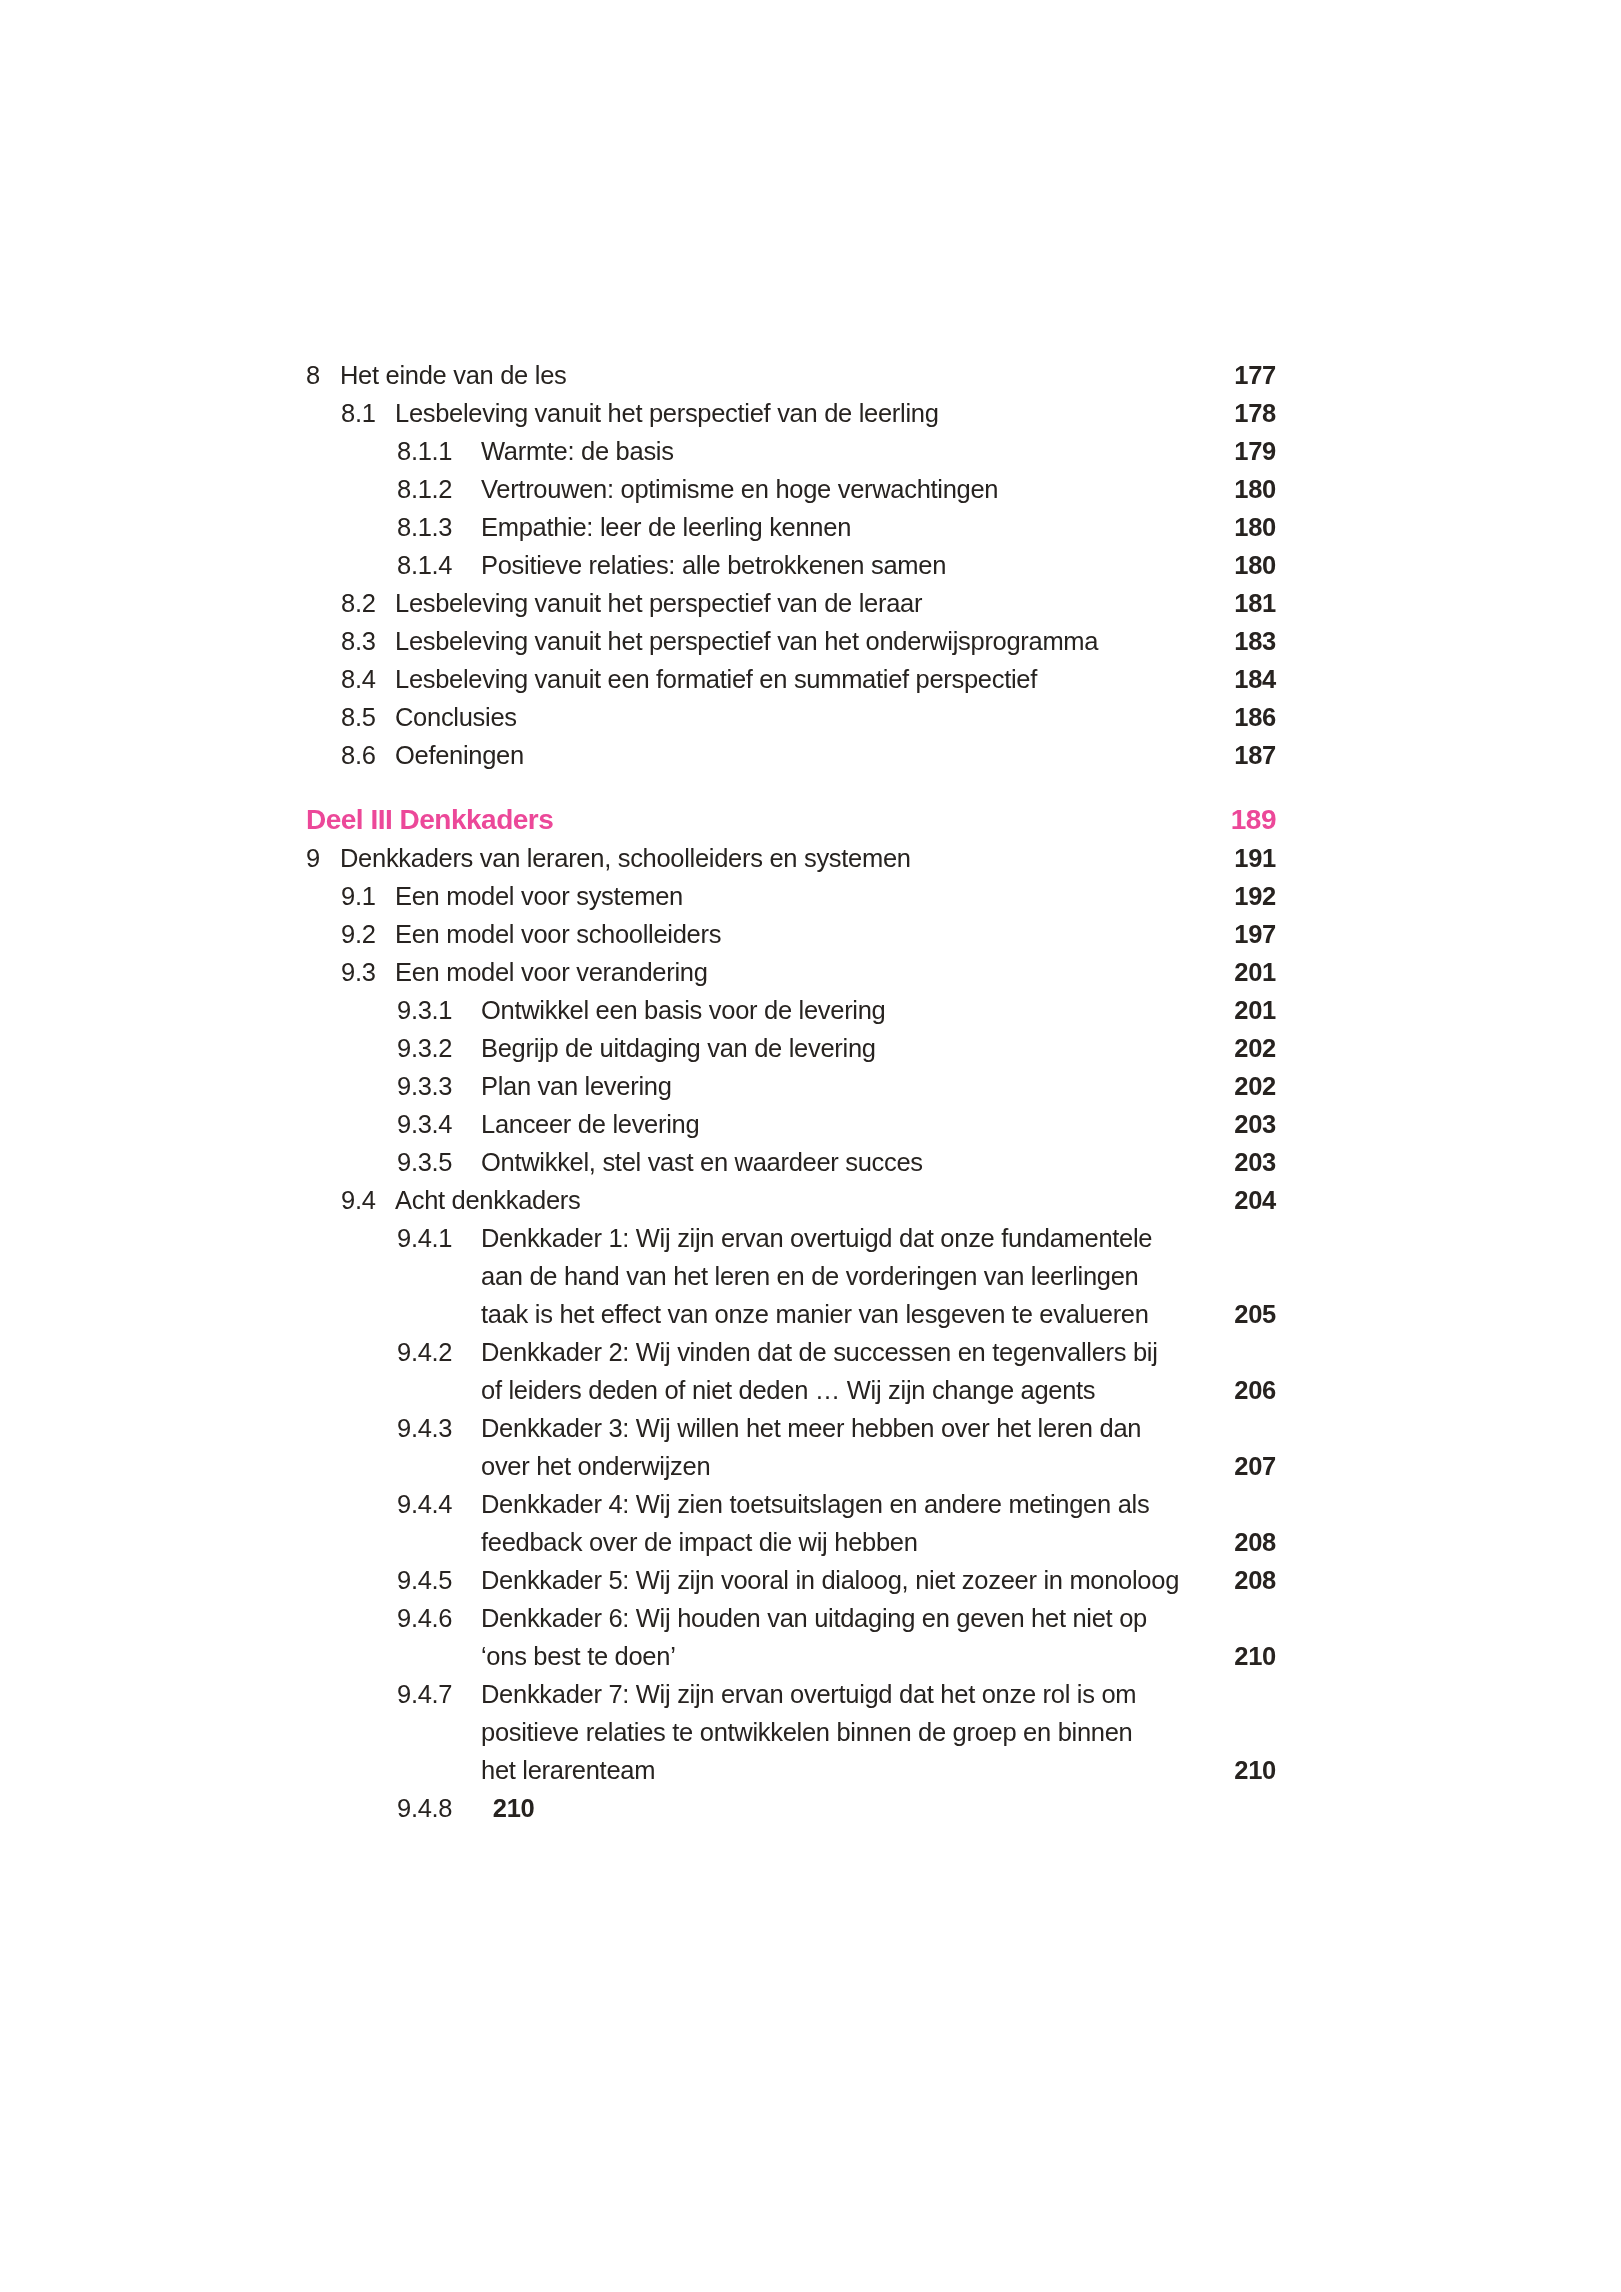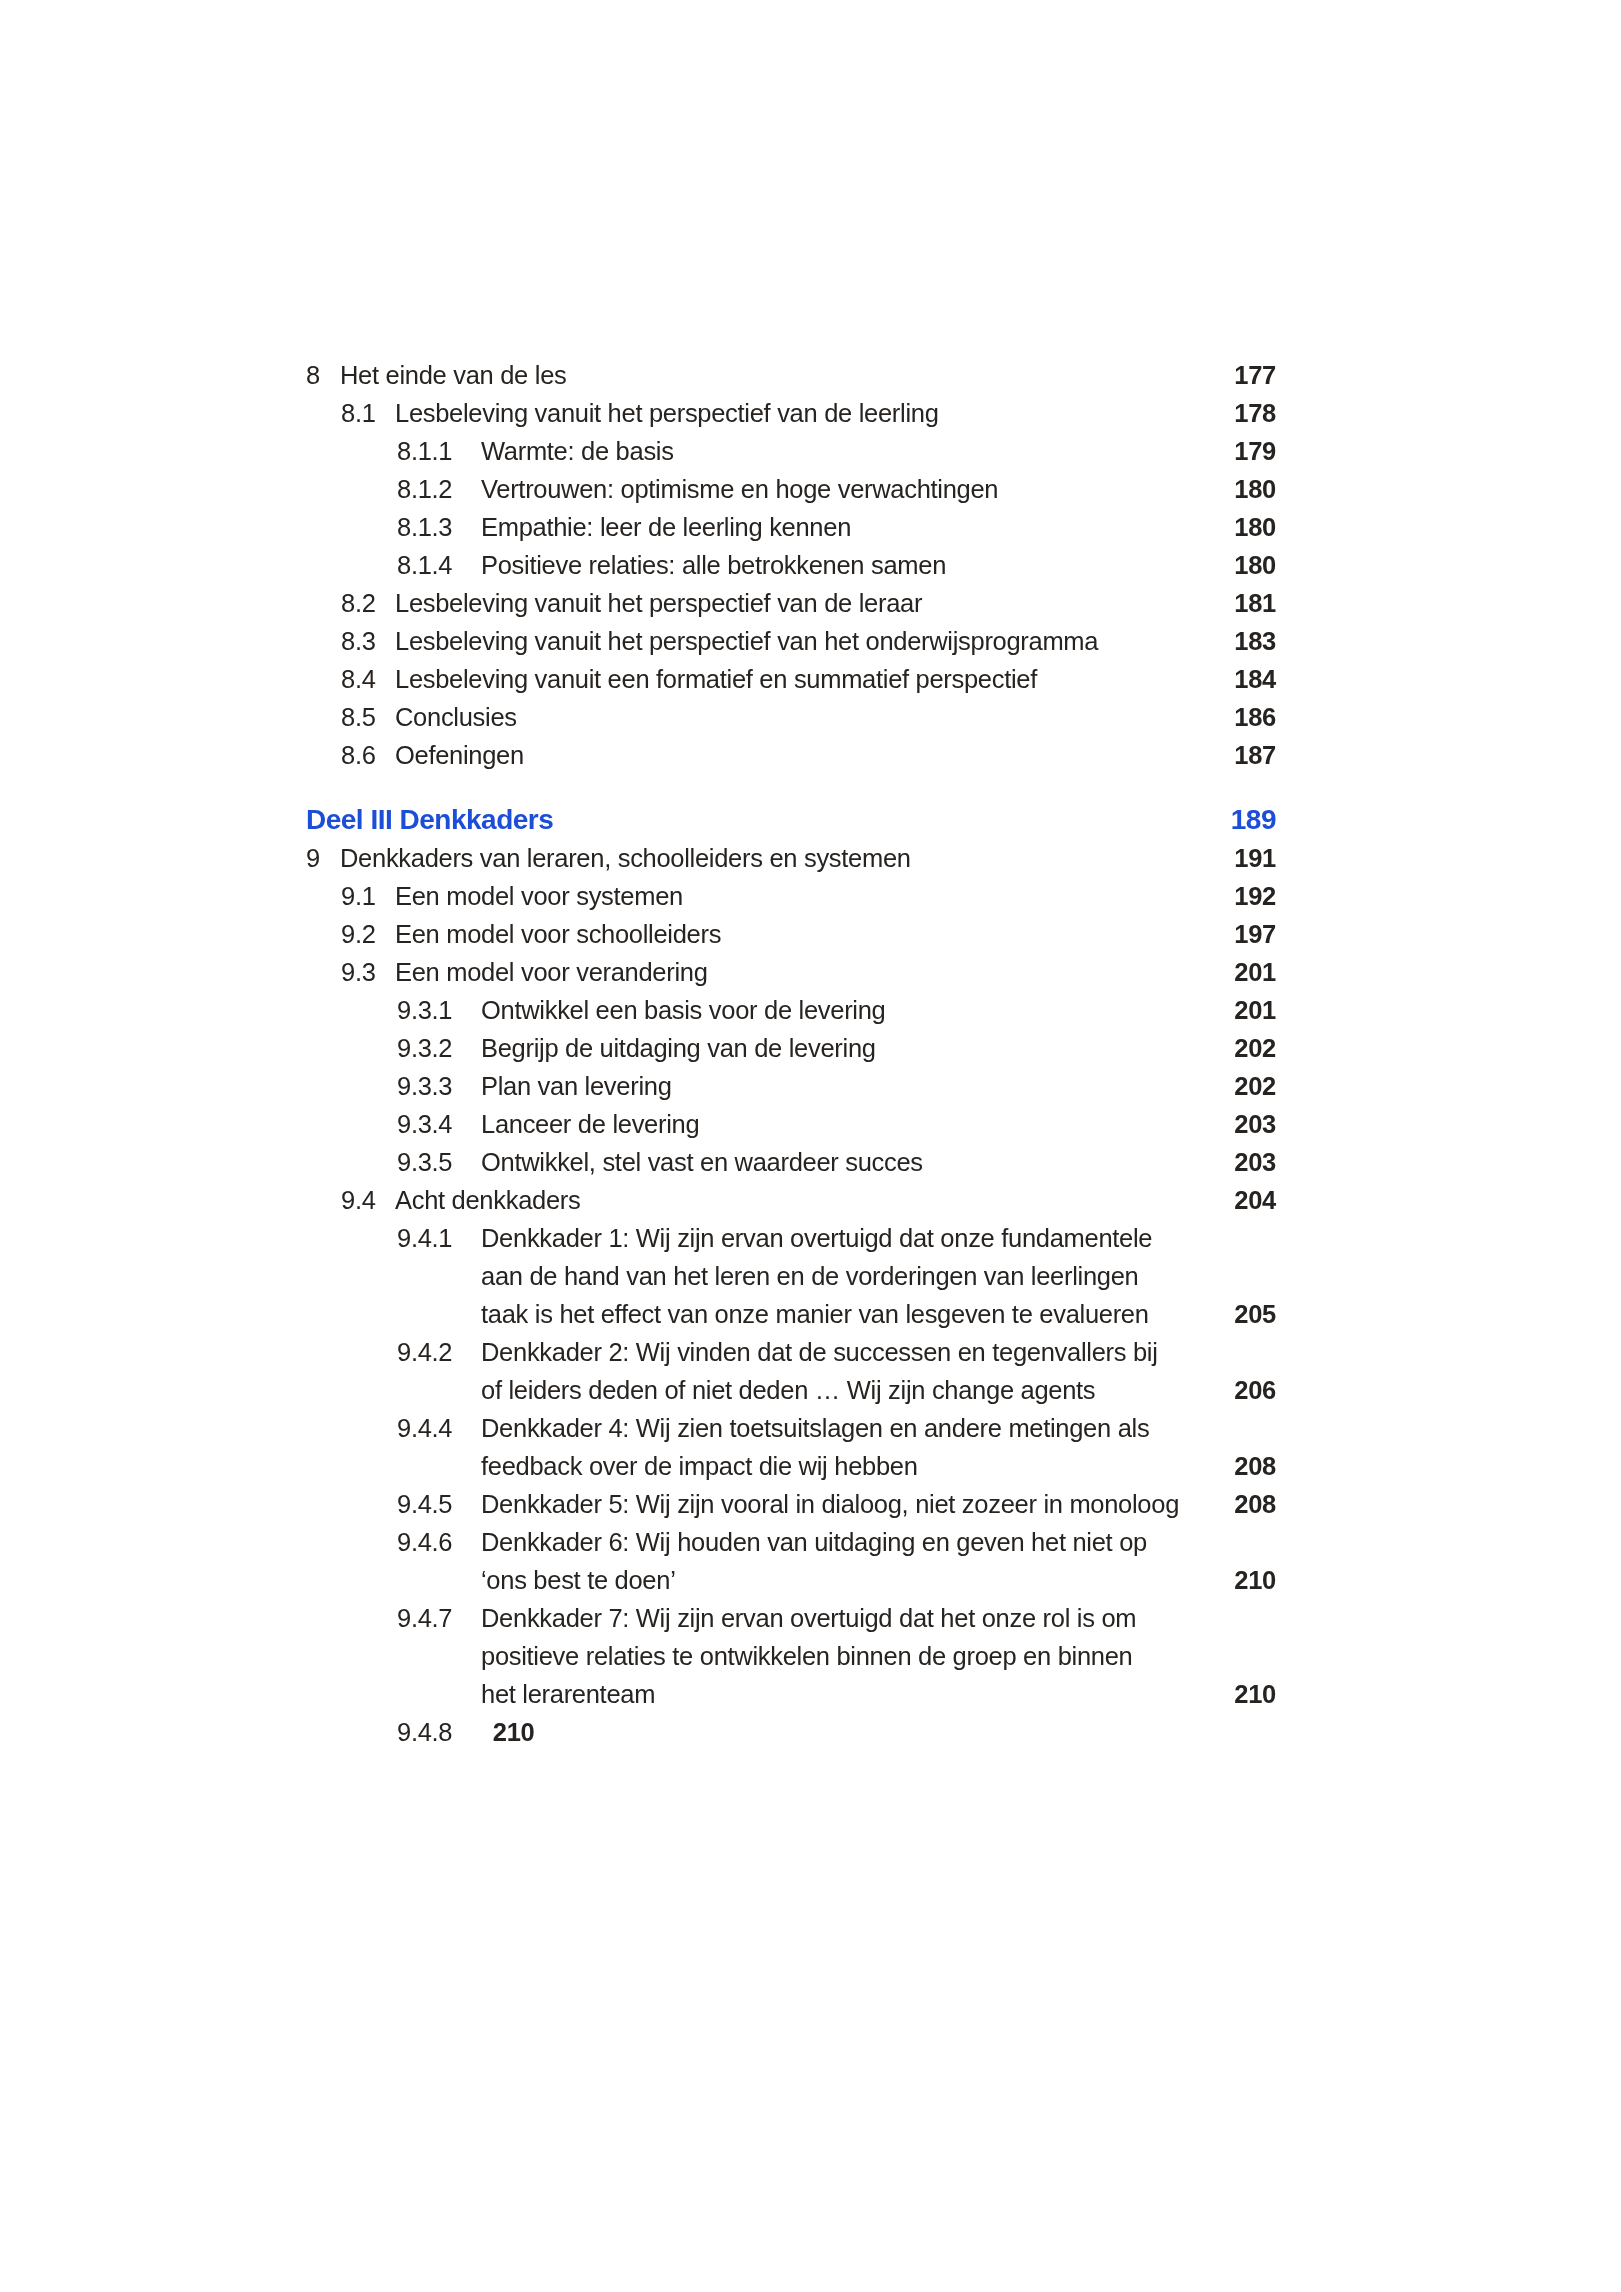--- a/index.html
+++ b/index.html
@@ -134,21 +134,21 @@
       </span>
       <span class="page">186</span>
     </div>
     <div class="row section">
       <span class="num">8.6</span>
       <span class="title">
         <span class="line">Oefeningen</span>
       </span>
       <span class="page">187</span>
     </div>
-    <div class="row part" style="color: #1d4ed8;">
+    <div class="row part" style="color: #ec4899;">
       <span class="title">
         <span class="line">Deel III Denkkaders</span>
       </span>
       <span class="page">189</span>
     </div>
     <div class="row chapter">
       <span class="num">9</span>
       <span class="title">
         <span class="line">Denkkaders van leraren, schoolleiders en systemen</span>
       </span>
@@ -226,20 +226,28 @@
       </span>
       <span class="page">205</span>
     </div>
     <div class="row subsection">
       <span class="num">9.4.2</span>
       <span class="title">
         <span class="line">Denkkader 2: Wij vinden dat de successen en tegenvallers bij</span>
         <span class="line">of leiders deden of niet deden … Wij zijn change agents</span>
       </span>
       <span class="page">206</span>
+    </div>
+    <div class="row subsection">
+      <span class="num">9.4.3</span>
+      <span class="title">
+        <span class="line">Denkkader 3: Wij willen het meer hebben over het leren dan</span>
+        <span class="line">over het onderwijzen</span>
+      </span>
+      <span class="page">207</span>
     </div>
     <div class="row subsection">
       <span class="num">9.4.4</span>
       <span class="title">
         <span class="line">Denkkader 4: Wij zien toetsuitslagen en andere metingen als</span>
         <span class="line">feedback over de impact die wij hebben</span>
       </span>
       <span class="page">208</span>
     </div>
     <div class="row subsection">

